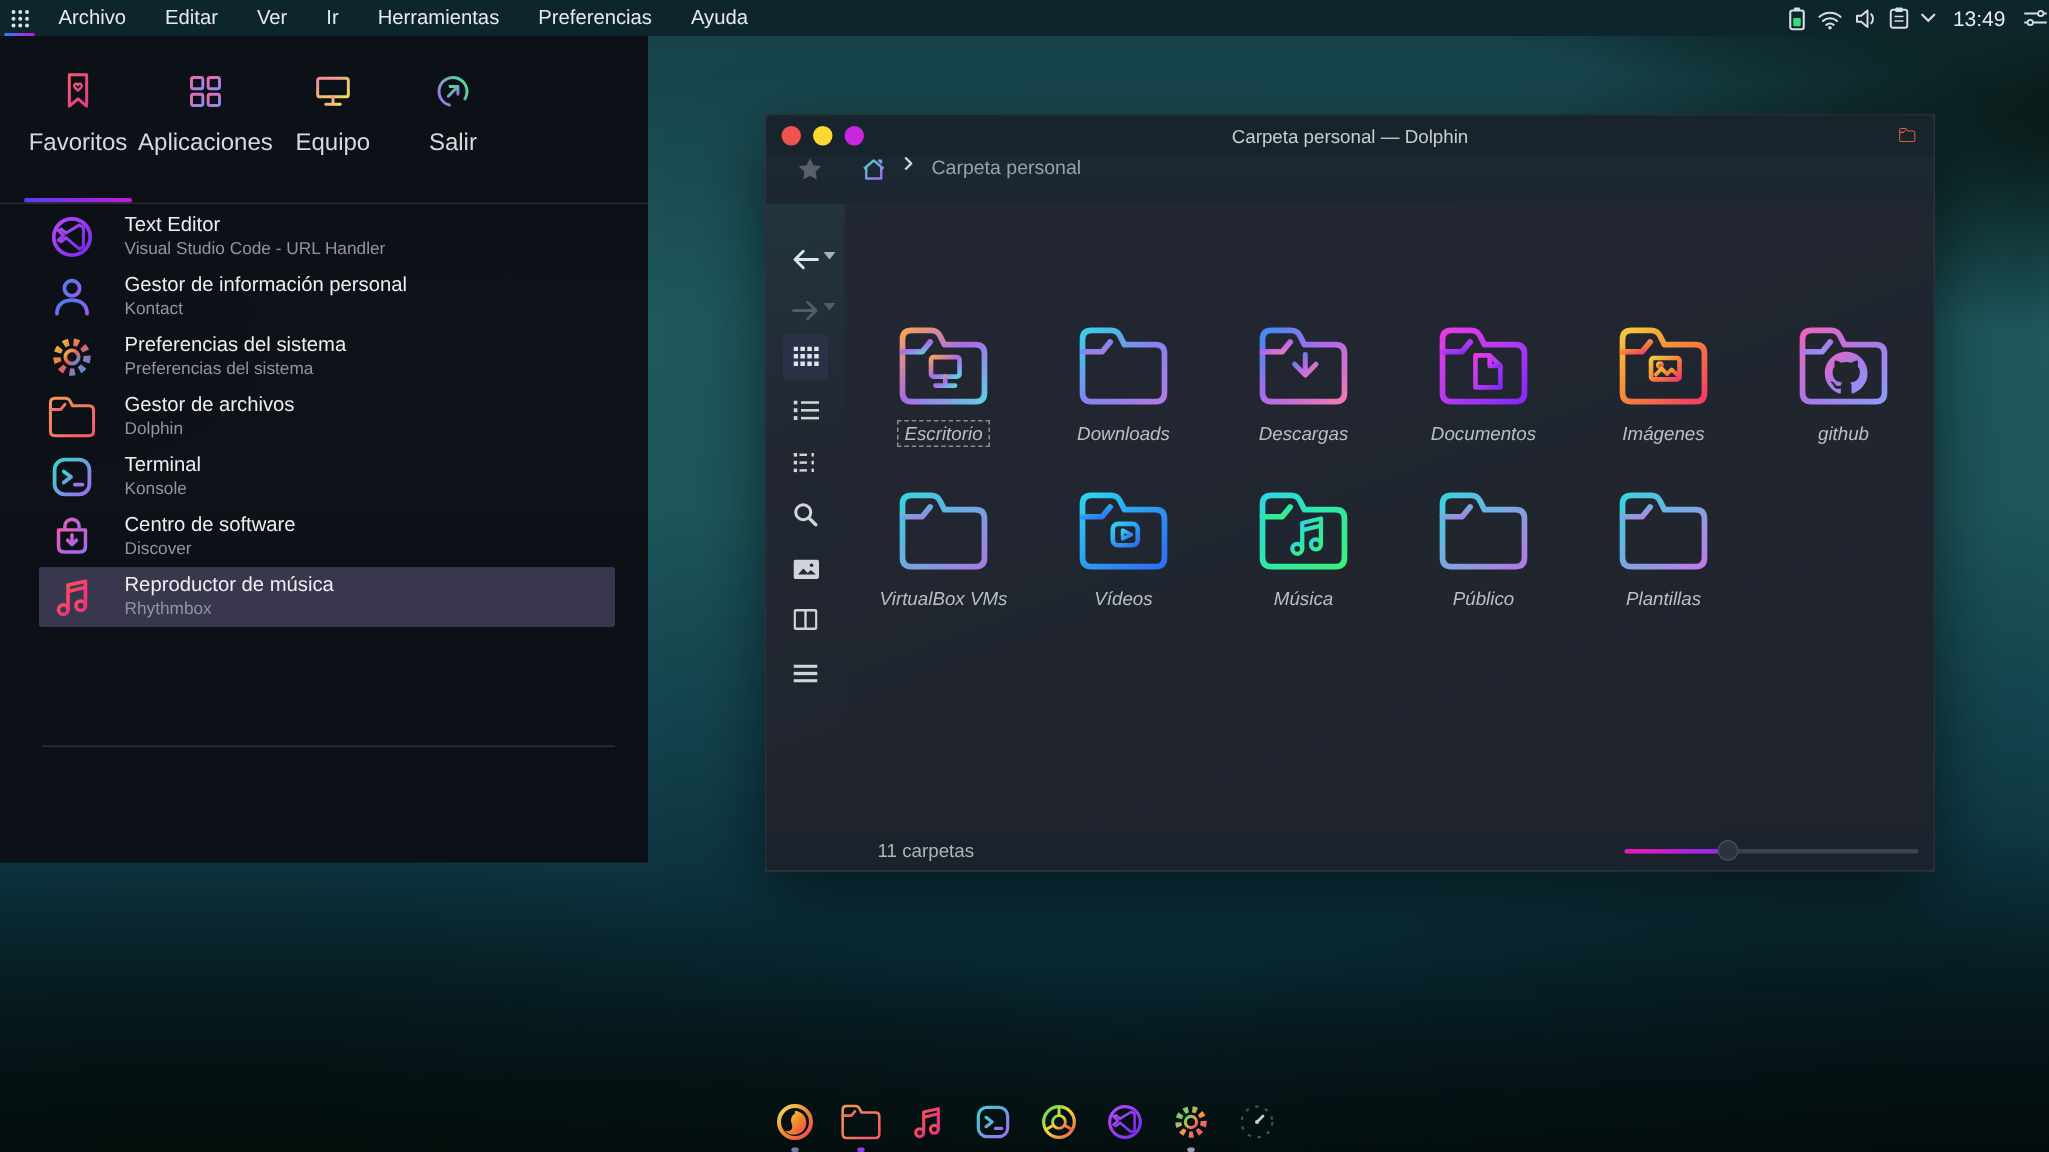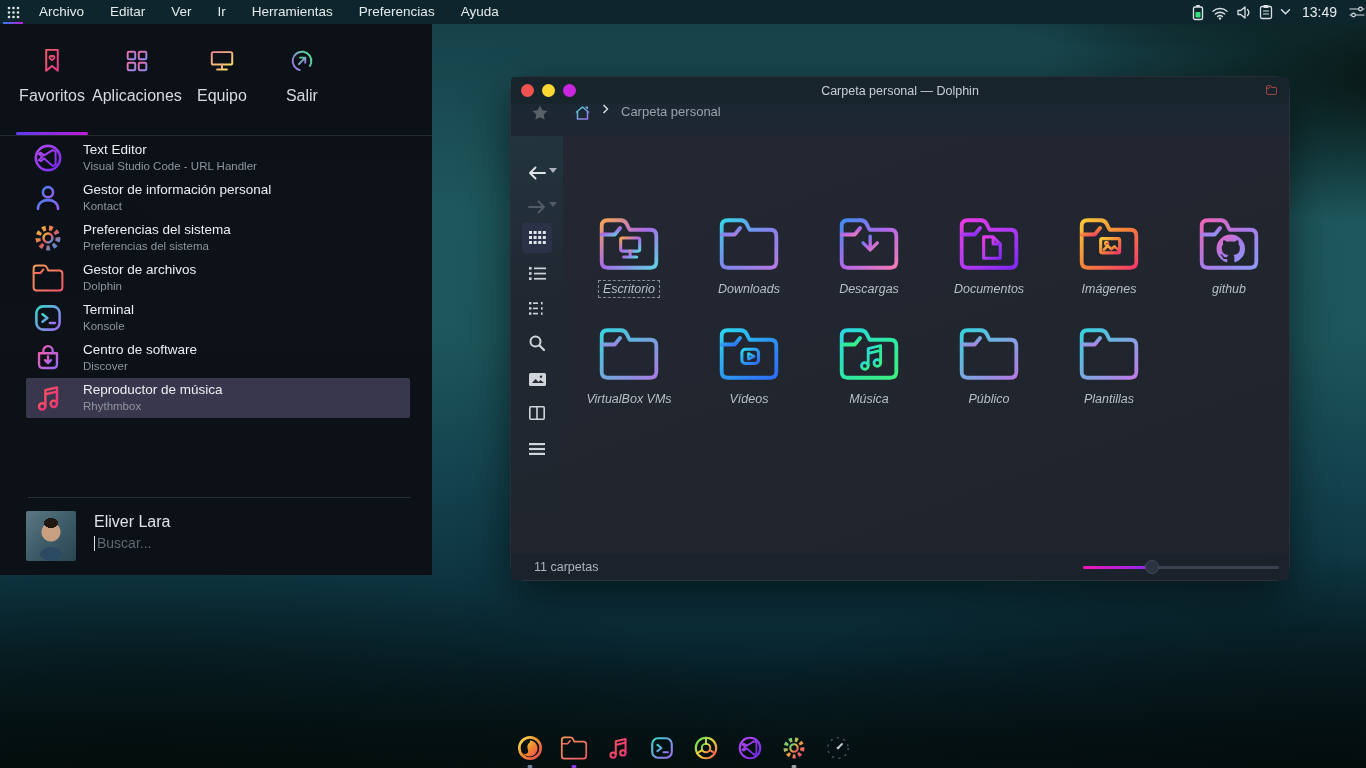--- a/index.html
+++ b/index.html
@@ -50,21 +50,21 @@
       radial-gradient(ellipse 17px 11px at 50% 86%, #2c4a63 62%, transparent 64%),
       linear-gradient(135deg,#5d7884,#3b5a66 55%,#2b4551);}
   .user-meta{display:flex;flex-direction:column;gap:4px;padding-top:2px;}
   .user-name{font-size:16px;color:#dfe3e7;}
   .search-row{display:flex;align-items:center;}
   .caret{width:1px;height:15px;background:#dfe5e8;display:inline-block;margin-right:2px;}
   .search-input{background:transparent;border:none;outline:none;color:#9aa0a6;font-size:14px;
     font-family:"Liberation Sans",sans-serif;width:220px;padding:0;}
   .search-input::placeholder{color:#5f6870;}
   
-  .window{position:absolute;left:510px;top:76px;width:780px;height:505px;border-radius:16px;
+  .window{position:absolute;left:510px;top:76px;width:780px;height:505px;border-radius:0;
     background:linear-gradient(160deg,#232834 0%,#20252e 60%,#1e232c 100%);
     border:1px solid rgba(255,255,255,0.05);box-shadow:0 14px 44px rgba(0,0,0,0.55);z-index:30;
     color:#cfd5db;box-sizing:border-box;}
   .titlebar{position:absolute;left:0;top:0;right:0;height:27px;background:#17242c;
     border-radius:4px 4px 0 0;display:flex;align-items:center;}
   .tl-dots{display:flex;gap:8px;padding-left:10px;}
   .tl{width:13px;height:13px;border-radius:50%;cursor:pointer;}
   .tl.close{background:var(--tl_red,#ef5350);}
   .tl.min{background:var(--tl_yellow,#fdd835);}
   .tl.max{background:var(--tl_purple,#c926e0);}
@@ -83,21 +83,21 @@
   .sb-btn.active{background:#2b3147;}
   .sb-caret{position:absolute;left:38px;width:10px;height:10px;display:flex;align-items:center;cursor:pointer;}
   .folders{position:absolute;left:58px;top:129px;display:grid;grid-template-columns:repeat(6,120px);
     grid-auto-rows:110px;}
   .fcell{display:flex;flex-direction:column;align-items:center;cursor:pointer;}
   .fsvg{width:76px;height:76px;}
   .flabel{margin-top:-2px;font-size:12.5px;color:#b9bfc7;padding:1px 4px;border:1px dashed transparent;font-style:italic;}
   .flabel.focused{border-color:#878d94;}
   .statusbar{position:absolute;left:0;right:0;bottom:0;height:26px;background:#1b222b;border-radius:0 0 4px 4px;
     display:flex;align-items:center;}
-  .status-text{margin-left:23px;font-size:12.5px;color:#aeb4bc;}
+  .status-text{margin-left:74px;font-size:12.5px;color:#aeb4bc;}
   .statusbar .sp{flex:1;}
   .zoom-slider{position:relative;width:196px;height:26px;margin-right:10px;cursor:pointer;}
   .zs-track{position:absolute;left:0;right:0;top:12px;height:3px;background:#3a4150;border-radius:2px;}
   .zs-fill{position:absolute;left:0;top:12px;height:3px;width:35%;border-radius:2px;
     background:linear-gradient(90deg,var(--slider_a,#f018b8),var(--slider_b,#8a2af0));}
   .zs-knob{position:absolute;left:calc(35% - 7px);top:6px;width:14px;height:14px;border-radius:50%;
     background:#2c3340;border:1.5px solid #444c5c;box-sizing:border-box;}
   
   .dock{position:absolute;left:513px;bottom:3px;display:flex;gap:10px;z-index:20;}
   .dock-item{width:34px;height:34px;position:relative;display:flex;align-items:center;justify-content:center;cursor:pointer;}
@@ -488,30 +488,20 @@
             </svg>
           </span>
         <span class="fav-text">
             <span class="fav-title">Reproductor de música</span>
             <span class="fav-sub">Rhythmbox</span>
           </span>
       </div>
     </div>
 
     <div class="user-divider"></div>
-    <div class="user-area">
-      <div class="avatar"></div>
-      <div class="user-meta">
-        <span class="user-name">Eliver Lara</span>
-        <span class="search-row">
-          <span class="caret"></span>
-          <input class="search-input" type="text" placeholder="Buscar..." style="">
-        </span>
-      </div>
-    </div>
   </div>
 
   <div class="window">
     <div class="titlebar">
       <div class="tl-dots">
         <span class="tl close"></span>
         <span class="tl min"></span>
         <span class="tl max"></span>
       </div>
       <span class="win-title">Carpeta personal — Dolphin</span>

